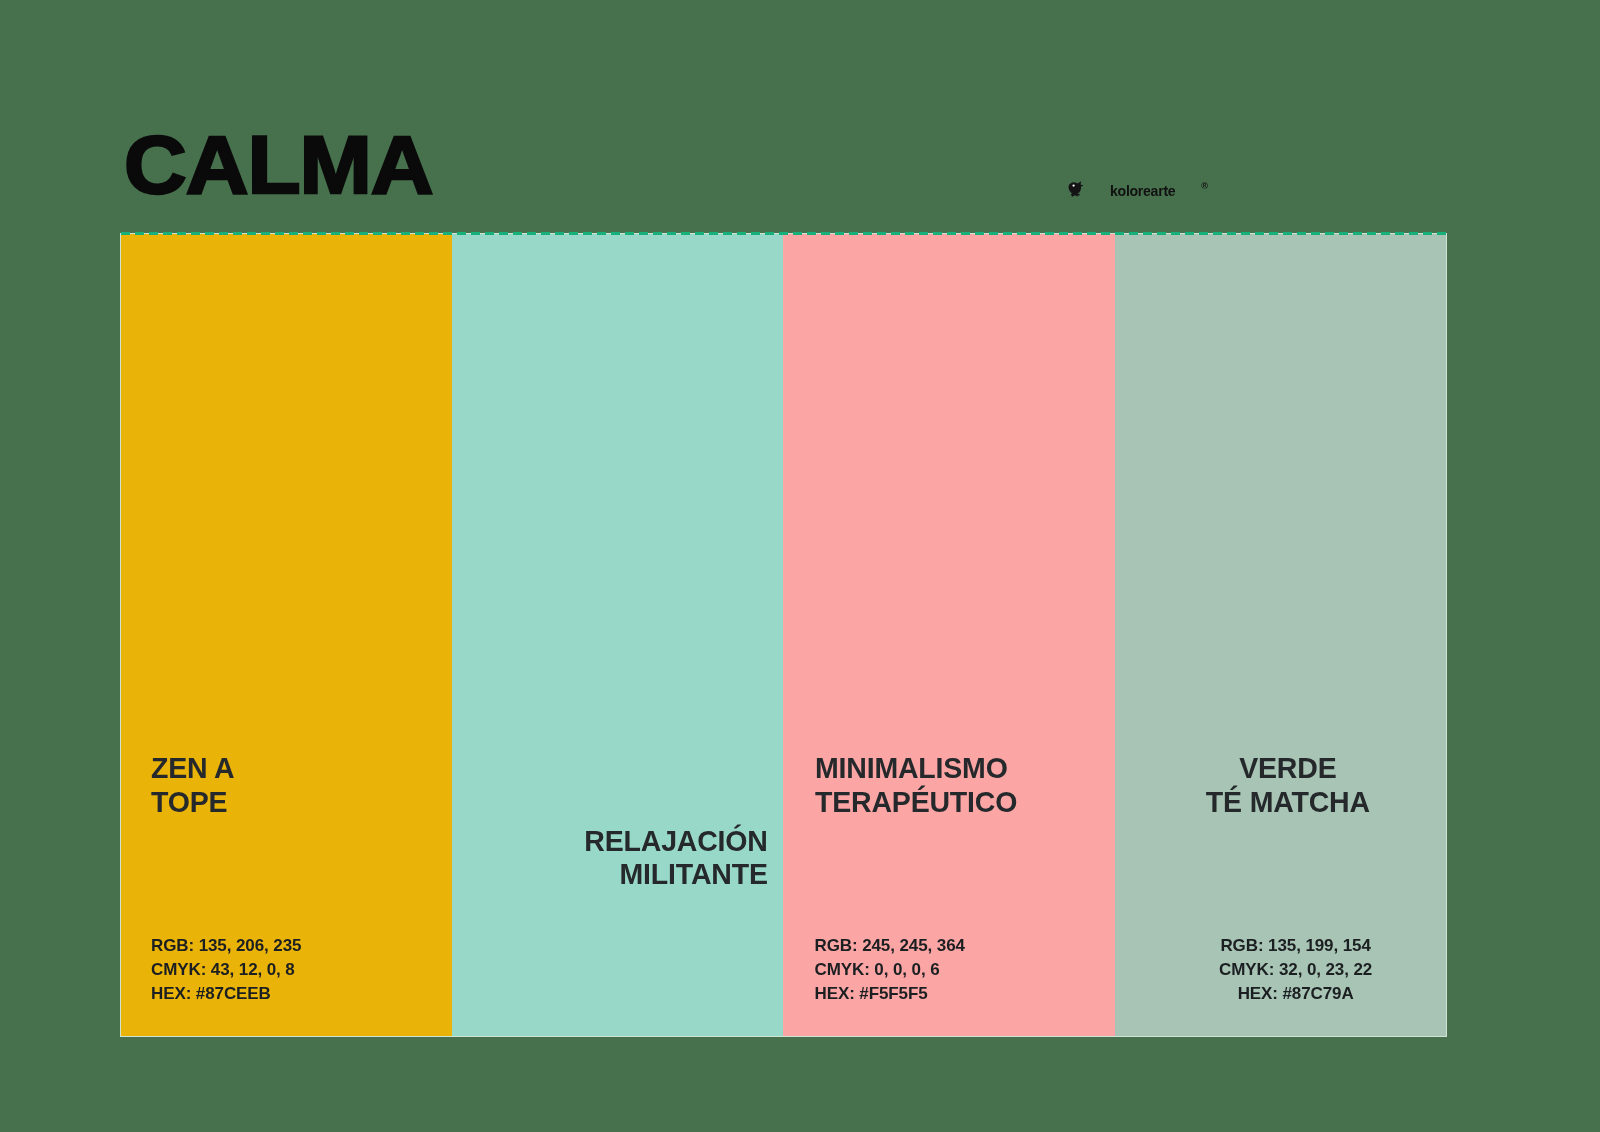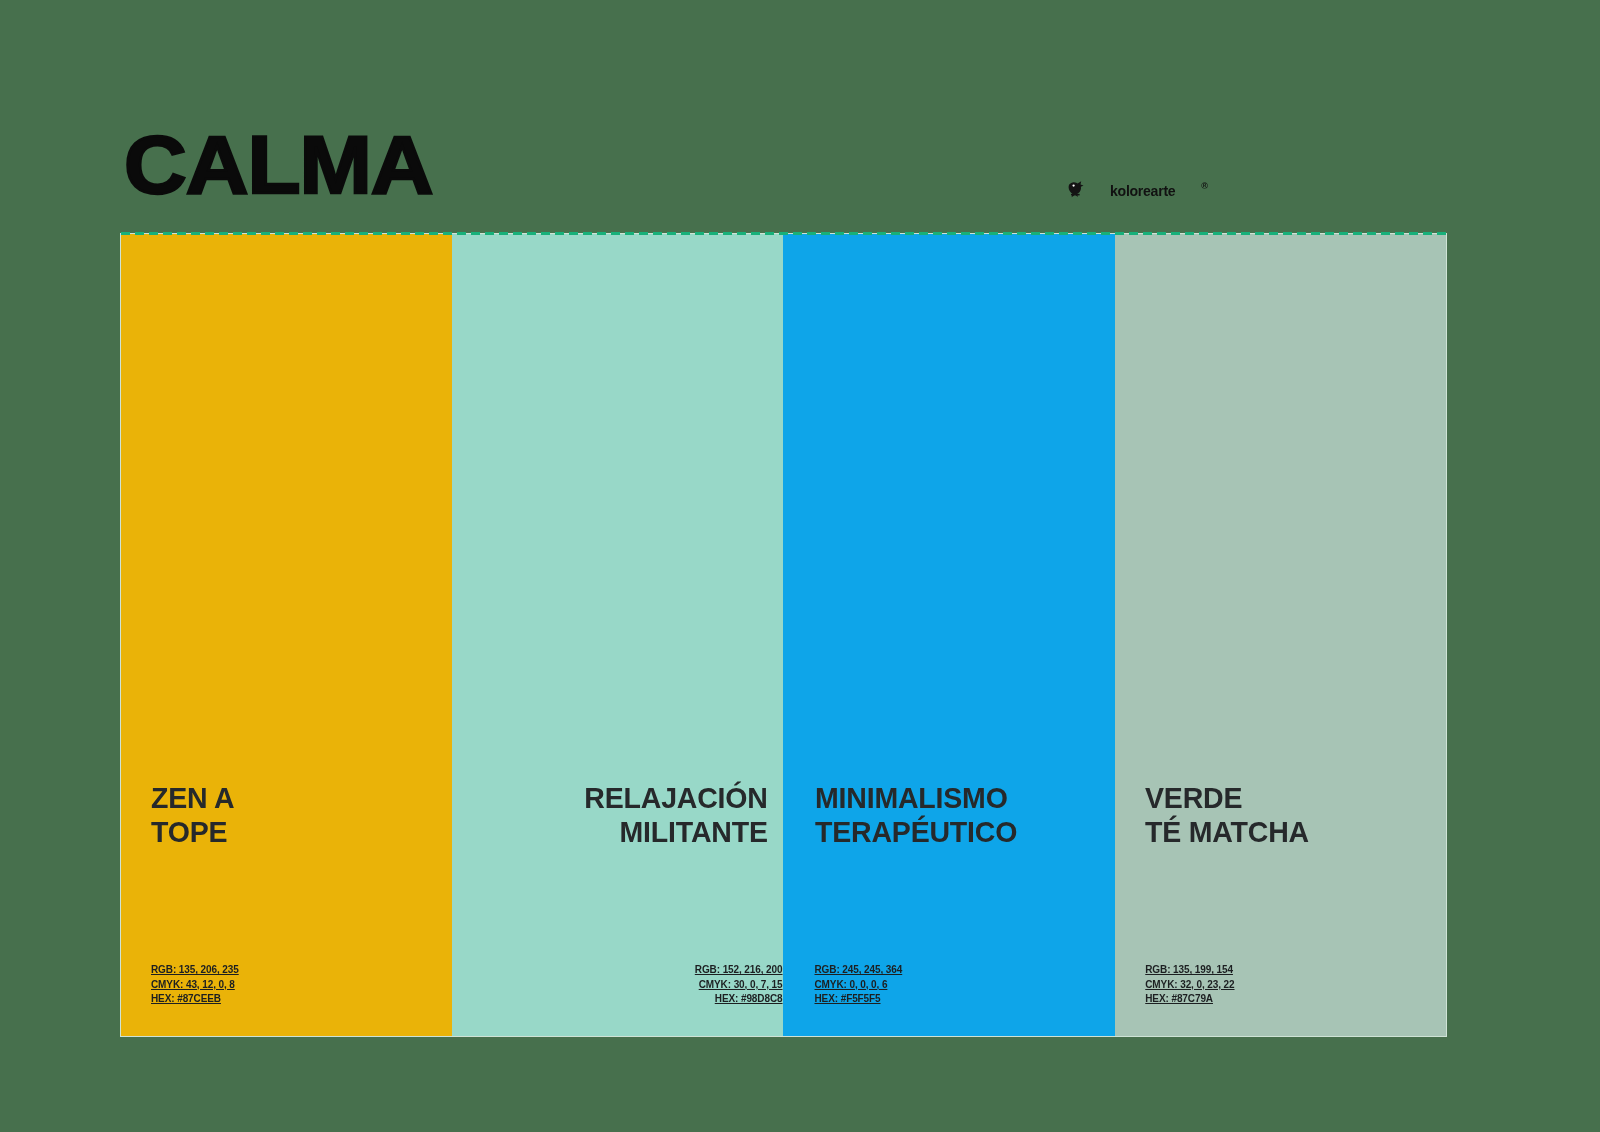--- a/index.html
+++ b/index.html
@@ -114,26 +114,25 @@
     letter-spacing: -0.2px;
     color: #26292b;
     transform: scaleX(0.95);
     transform-origin: left bottom;
     white-space: pre-line;
     margin-bottom: 115px;
   }
 
   .swatch-specs {
     font-family: "Liberation Sans", sans-serif;
-    font-size: 10px;
+    font-size: 17px;
     font-weight: 700;
     line-height: 1.42;
     letter-spacing: -0.1px;
     color: #1c1f21;
-    text-decoration: underline;
   }
 
   .spec-line { display: block; white-space: nowrap; }
 </style>
 </head>
 <body>
 
 <div id="header">
   <div id="palette-title">CALMA</div>
 
@@ -160,39 +159,34 @@
     <div class="swatch-specs">
       <span class="spec-line">RGB: 135, 206, 235</span>
       <span class="spec-line">CMYK: 43, 12, 0, 8</span>
       <span class="spec-line">HEX: #87CEEB</span>
     </div>
   </div>
 
   <div class="swatch" style="background:#98D8C8;text-align:right;">
     <div class="swatch-name">RELAJACIÓN
 MILITANTE</div>
-    <div class="swatch-specs">
-      <span class="spec-line">RGB: 152, 216, 200</span>
-      <span class="spec-line">CMYK: 30, 0, 7, 15</span>
-      <span class="spec-line">HEX: #98D8C8</span>
-    </div>
   </div>
 
 
-  <div class="swatch" style="background:#0ea5e9;padding-left:32px;">
+  <div class="swatch" style="background:#fca5a5;padding-left:32px;">
     <div class="swatch-name">MINIMALISMO
 TERAPÉUTICO</div>
     <div class="swatch-specs">
       <span class="spec-line">RGB: 245, 245, 364</span>
       <span class="spec-line">CMYK: 0, 0, 0, 6</span>
       <span class="spec-line">HEX: #F5F5F5</span>
     </div>
   </div>
 
-  <div class="swatch" style="background:#A7C4B5;">
+  <div class="swatch" style="background:#A7C4B5;text-align:center;">
     <div class="swatch-name">VERDE
 TÉ MATCHA</div>
     <div class="swatch-specs">
       <span class="spec-line">RGB: 135, 199, 154</span>
       <span class="spec-line">CMYK: 32, 0, 23, 22</span>
       <span class="spec-line">HEX: #87C79A</span>
     </div>
   </div>
 
 </div>

